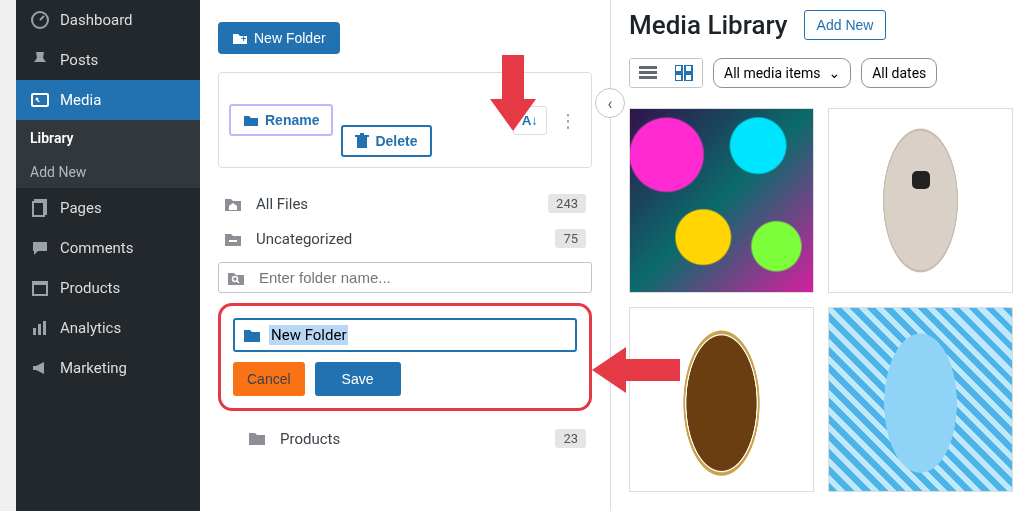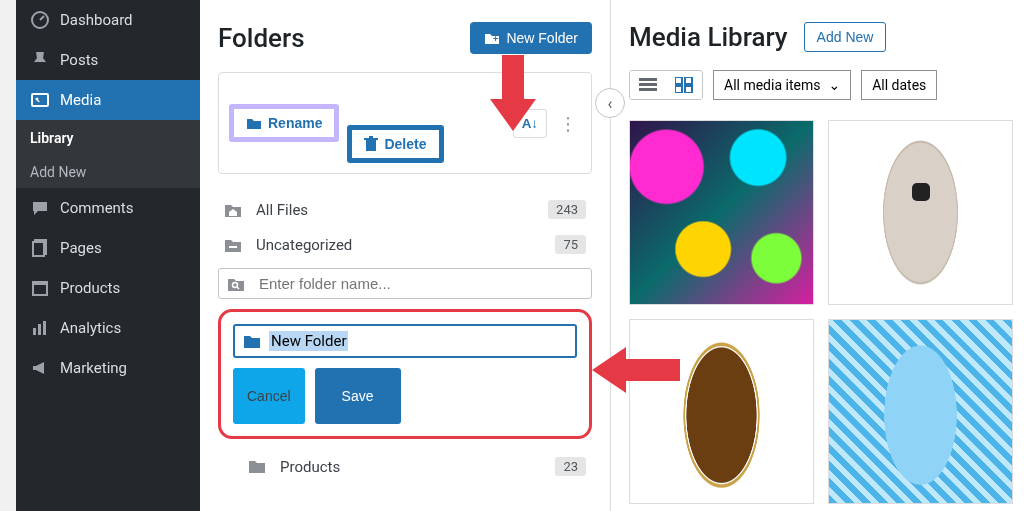--- a/index.html
+++ b/index.html
@@ -15,55 +15,55 @@
 .sidebar-sub { background: #32373c; }
 .sidebar-sub .sub-item { padding: 10px 14px 8px 14px; font-size: 14px; color: #b4b9be; cursor: pointer; }
 .sidebar-sub .sub-item.current { color: #fff; font-weight: 600; }
 
 
 .folders-panel { position: absolute; left: 200px; top: 0; width: 410px; height: 511px; background: #fff; padding: 22px 18px; }
 .folders-header { display: flex; align-items: center; justify-content: space-between; margin-bottom: 18px; }
 .folders-title { font-size: 26px; font-weight: 500; color: #1d2327; }
 .new-folder-btn { background: #2271b1; color: #fff; border: none; border-radius: 4px; padding: 8px 14px; font-size: 14px; font-weight: 500; display: flex; align-items: center; gap: 6px; cursor: pointer; }
 .folder-toolbar { display: flex; gap: 8px; align-items: center; border: 1px solid #dcdcde; padding: 10px; border-radius: 4px; margin-bottom: 18px; }
-.tool-btn { border: 5px solid #c4b5fd; color: #2271b1; background: #fff; padding: 6px 12px; border-radius: 3px; font-size: 14px; font-weight: 600; display: flex; align-items: center; gap: 6px; cursor: pointer; }
+.tool-btn { border: 2px solid #c4b5fd; color: #2271b1; background: #fff; padding: 6px 12px; border-radius: 3px; font-size: 14px; font-weight: 600; display: flex; align-items: center; gap: 6px; cursor: pointer; }
 .tool-btn.del { color: #2271b1; border-color: #2271b1; margin-top: 42px; }
 .sort-btn { margin-left: auto; border: 1px solid #dcdcde; background: #fff; padding: 6px 8px; border-radius: 3px; color: #2271b1; font-weight: 700; cursor: pointer; }
 .kebab { color: #8c8f94; padding: 0 4px; cursor: pointer; font-size: 18px; }
 
 .folder-list { }
 .folder-row { display: flex; align-items: center; padding: 8px 6px; font-size: 15px; color: #3c434a; }
 .folder-row .fic { width: 22px; margin-right: 10px; color: #8c8f94; }
 .folder-row .cnt { margin-left: auto; background: #e5e5e5; padding: 2px 8px; border-radius: 3px; font-size: 13px; color: #50575e; }
 .folder-row.search { border: 1px solid #c3c4c7; border-radius: 3px; padding: 6px 8px; margin: 6px 0 10px; }
 .folder-row.search input { border: none; outline: none; font-size: 15px; flex: 1; color: #8c8f94; }
 
 .new-folder-card { border: 3px solid #e63946; border-radius: 14px; padding: 12px; margin: 4px 0 10px; }
 .nf-input-row { display: flex; align-items: center; border: 2px solid #2271b1; border-radius: 3px; padding: 5px 8px; margin-bottom: 10px; }
 .nf-input-row .fic { color: #2271b1; margin-right: 8px; }
 .nf-input-row .txt { background: #b7d7f4; padding: 1px 2px; font-size: 15px; }
 .nf-actions { display: flex; gap: 10px; }
-.btn-cancel { background: #0ea5e9; border: none; padding: 20px 14px; font-size: 14px; border-radius: 3px; cursor: pointer; color: #3c434a; }
+.btn-cancel { background: #f97316; border: none; padding: 9px 14px; font-size: 14px; border-radius: 3px; cursor: pointer; color: #3c434a; }
 .btn-save { background: #2271b1; color: #fff; border: none; padding: 7px 27px; font-size: 14px; border-radius: 3px; cursor: pointer; font-weight: 500; }
 
 .folder-indent { padding-left: 24px; }
 
 
 .collapse-handle { position: absolute; left: 595px; top: 88px; width: 30px; height: 30px; border: 1px solid #c3c4c7; border-radius: 50%; background: #fff; display: flex; align-items: center; justify-content: center; cursor: pointer; color: #50575e; z-index: 5; }
 
 
-.media-panel { position: absolute; left: 610px; top: 0; width: 414px; height: 511px; background: #fff; padding: 22px 18px; border-left: 1px solid #dcdcde; }
+.media-panel { position: absolute; left: 610px; top: 0; width: 414px; height: 511px; background: #fff; padding: 10px 18px; border-left: 1px solid #dcdcde; }
 .media-header { display: flex; align-items: center; gap: 16px; margin-bottom: 18px; }
 .media-title { font-size: 26px; font-weight: 500; color: #1d2327; }
 .add-new-btn { border: 1px solid #2271b1; color: #2271b1; background: #fff; padding: 6px 12px; font-size: 14px; border-radius: 3px; cursor: pointer; font-weight: 500; }
 .media-toolbar { display: flex; gap: 10px; align-items: center; margin-bottom: 20px; }
 .view-toggle { display: flex; border: 1px solid #c3c4c7; border-radius: 3px; overflow: hidden; }
 .view-btn { padding: 6px 9px; background: #fff; color: #646970; cursor: pointer; }
 .view-btn.active { color: #2271b1; }
-.filter-select { border: 1px solid #8c8f94; padding: 6px 10px; font-size: 14px; border-radius: 0; background: #fff; display: flex; align-items: center; gap: 8px; cursor: pointer; }
+.filter-select { border: 1px solid #8c8f94; padding: 6px 10px; font-size: 14px; border-radius: 9px; background: #fff; display: flex; align-items: center; gap: 8px; cursor: pointer; }
 .media-grid { display: grid; grid-template-columns: repeat(2, 185px); gap: 14px; }
 .media-item { width: 185px; height: 185px; border: 1px solid #dcdcde; background: #f6f7f7; position: relative; overflow: hidden; }
 
 
 .thumb1 { background:
   radial-gradient(circle at 20% 25%, #ff2bd1 0 18%, transparent 19%),
   radial-gradient(circle at 70% 20%, #00e5ff 0 14%, transparent 15%),
   radial-gradient(circle at 40% 70%, #ffd400 0 16%, transparent 17%),
   radial-gradient(circle at 80% 75%, #7cff3a 0 12%, transparent 13%),
   linear-gradient(135deg, #30144a, #0a6b6b, #d61fa0); }
@@ -124,33 +124,33 @@
       </span>
     <span>Media</span>
   </div>
   <div class="sidebar-sub">
     <div class="sub-item current">Library</div>
     <div class="sub-item">Add New</div>
   </div>
   <div class="sidebar-item">
     <span class="ic">
         <svg width="20" height="20" viewBox="0 0 20 20">
-          <path d="M3 4 h14 v9 h-9 l-4 4 v-4 h-1 z" fill="currentColor"></path>
-        </svg>
-      </span>
-    <span>Comments</span>
-  </div>
-  <div class="sidebar-item">
-    <span class="ic">
-        <svg width="20" height="20" viewBox="0 0 20 20">
           <rect x="5" y="2" width="11" height="14" fill="none" stroke="currentColor" stroke-width="2"></rect>
           <rect x="3" y="4" width="11" height="14" fill="#23282d" stroke="currentColor" stroke-width="2"></rect>
         </svg>
       </span>
     <span>Pages</span>
+  </div>
+  <div class="sidebar-item">
+    <span class="ic">
+        <svg width="20" height="20" viewBox="0 0 20 20">
+          <path d="M3 4 h14 v9 h-9 l-4 4 v-4 h-1 z" fill="currentColor"></path>
+        </svg>
+      </span>
+    <span>Comments</span>
   </div>
   <div class="sidebar-item">
     <span class="ic">
         <svg width="20" height="20" viewBox="0 0 20 20">
           <rect x="3" y="5" width="14" height="12" fill="none" stroke="currentColor" stroke-width="2"></rect>
           <rect x="2" y="3" width="16" height="4" fill="currentColor"></rect>
         </svg>
       </span>
     <span>Products</span>
   </div>
@@ -169,21 +169,20 @@
         <svg width="20" height="20" viewBox="0 0 20 20">
           <path d="M3 8 v4 h3 l8 4 v-12 l-8 4 z" fill="currentColor"></path>
         </svg>
       </span>
     <span>Marketing</span>
   </div>
 </nav>
 
 <section class="folders-panel">
   <div class="folders-header">
-    <h1 class="folders-title">Folders</h1>
     <button class="new-folder-btn">
       <span>
           <svg width="16" height="14" viewBox="0 0 16 14">
             <path d="M1 3 h5 l2 2 h7 v8 h-14 z" fill="#fff"></path>
             <text x="9" y="11" fill="#2271b1" font-size="9" font-weight="bold">+</text>
           </svg>
         </span>
       <span>New Folder</span>
     </button>
   </div>

